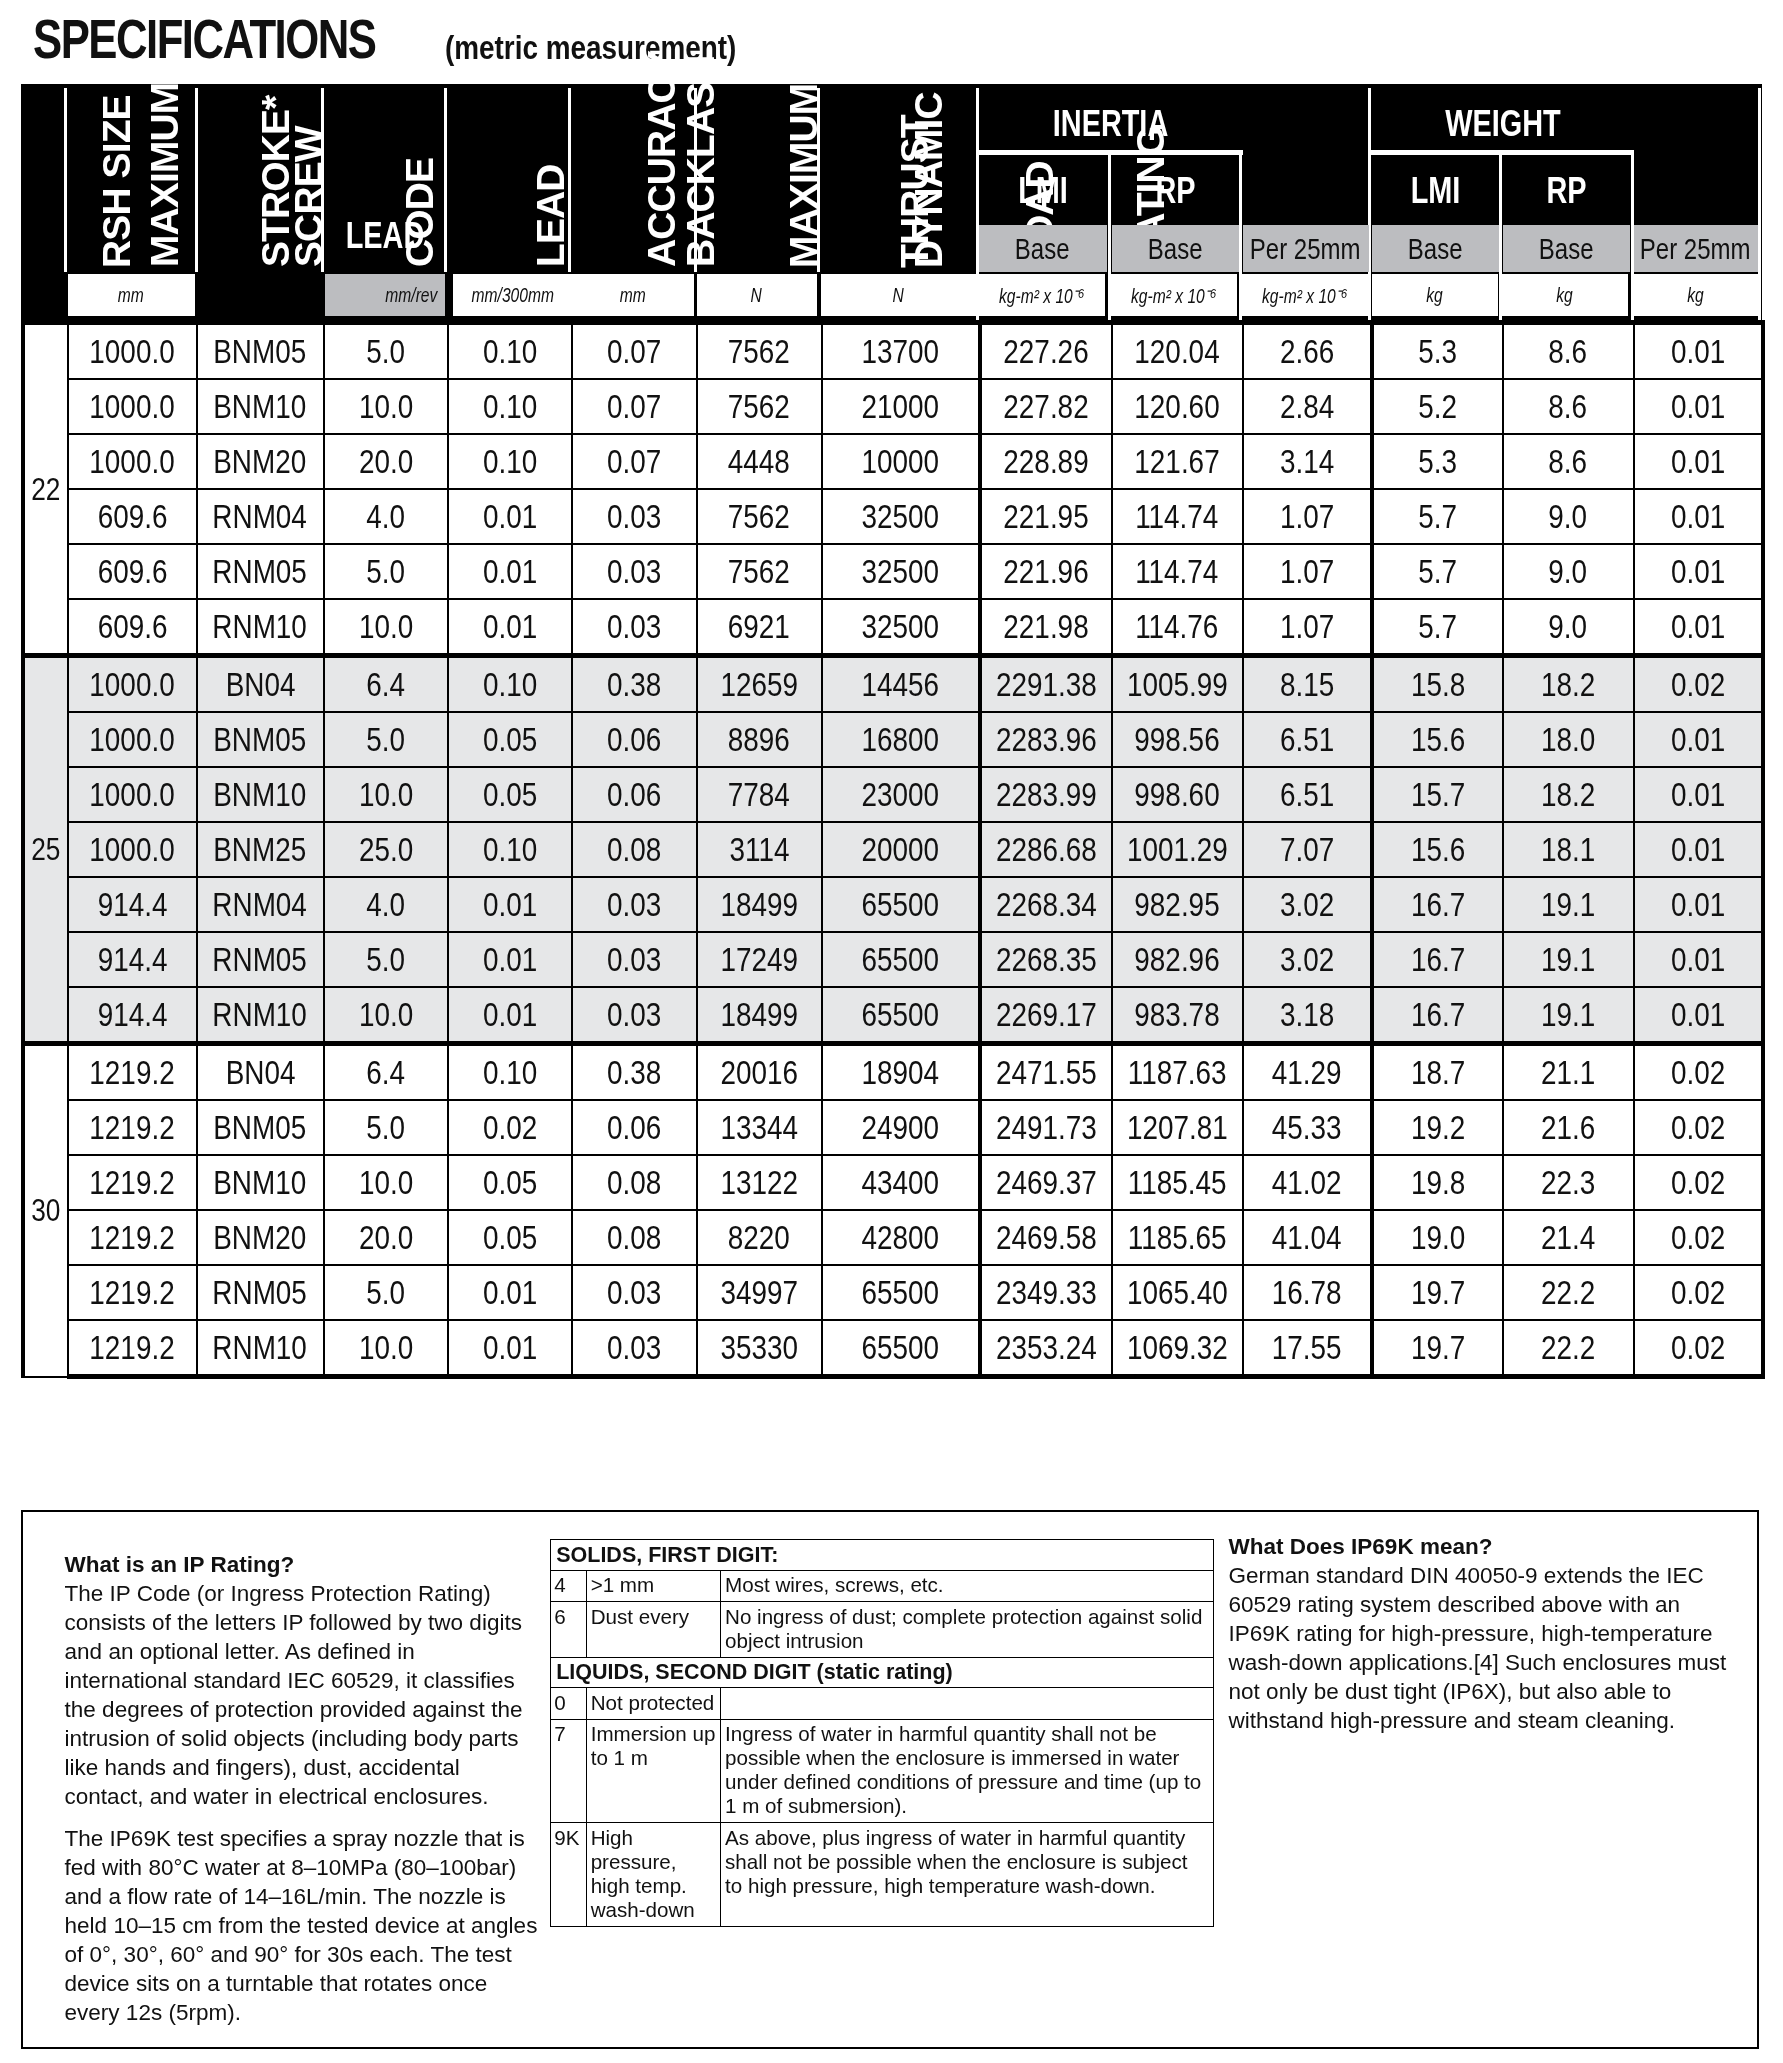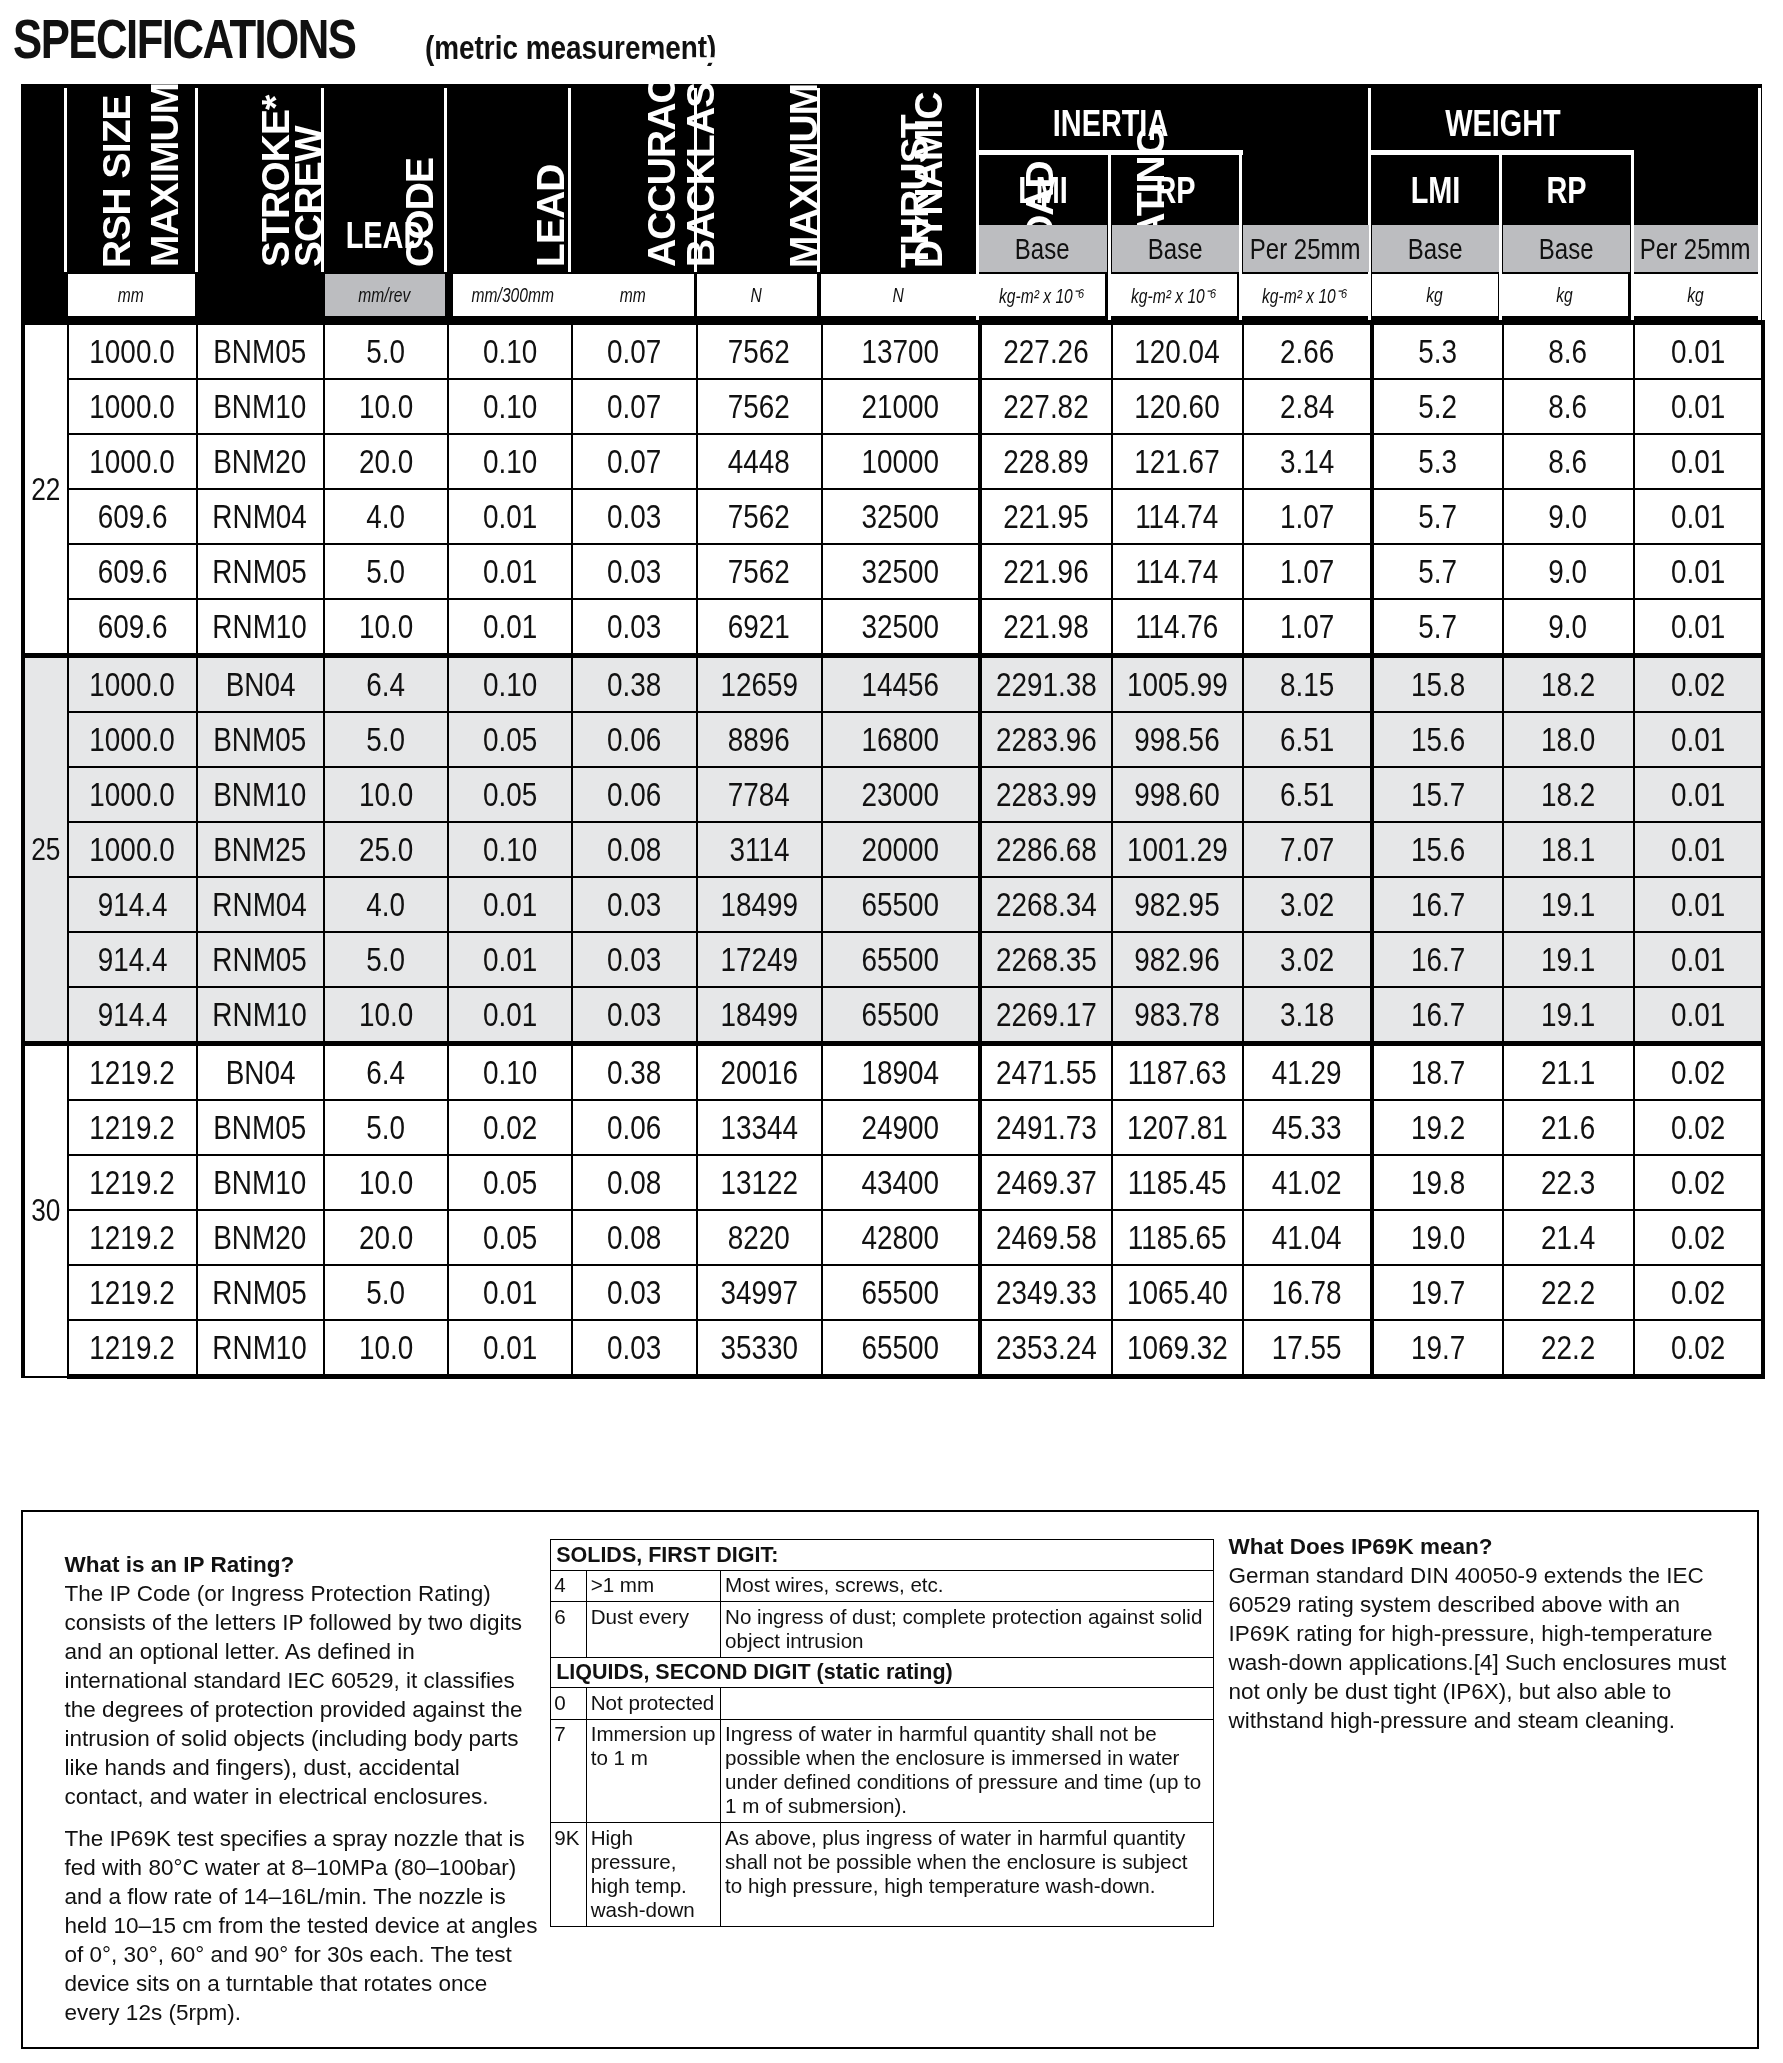--- a/index.html
+++ b/index.html
@@ -1,19 +1,19 @@
 <!DOCTYPE html>
 <html style="font-size:15px"><head>
 <meta charset="utf-8">
 <style>
   html, body { margin: 0; padding: 0; background: #ffffff; }
   body { width: 1784px; height: 2063px; position: relative; overflow: hidden;
          font-family: "Liberation Sans", sans-serif; color: #111; }
 
-  .title { position: absolute; left: 13px; top: 5.6px; white-space: nowrap; }
+  .title { position: absolute; left: 33px; top: 5.6px; white-space: nowrap; }
   .title .main { font-family: "Liberation Sans", sans-serif; font-weight: 700; font-size: 56px;
                  letter-spacing: -1.9px; transform: scaleX(0.78); transform-origin: left bottom; display: inline-block; }
   .title .sub { font-weight: 700; font-size: 34px; position: absolute; left: 412px; top: 22.5px;
                 transform: scaleX(0.82); transform-origin: left bottom; display: inline-block; white-space: nowrap; }
 
   
   .spec { position: absolute; left: 20.6px; top: 84px; width: 1741px; }
   .hdr { position: absolute; left: 0; top: 0; width: 1741px; height: 236px; background: #000; }
   .vsep { position: absolute; width: 3.7px; background: #fff; }
   .hsep { position: absolute; height: 4.7px; background: #fff; }
@@ -140,21 +140,21 @@
     <div class="greycell" style="left:1482px;top:141px;width:127px;height:47px;">
         <span>Base</span>
       </div>
     <div class="greycell" style="left:1613px;top:141px;width:124px;height:47px;">
         <span>Per 25mm</span>
       </div>
 
     <div class="unitcell" style="left:47px;top:190px;width:127px;height:42px;">
         <span>mm</span>
       </div>
-    <div class="unitcell grey" style="left:304px;top:190px;width:120px;height:42px;">
+    <div class="unitcell grey" style="left:304px;top:190px;width:120px;height:42px;justify-content:flex-end;">
         <span>mm/rev</span>
       </div>
     <div class="unitcell" style="left:404px;top:190px;width:120px;height:42px;margin-left:28px;">
         <span>mm/300mm</span>
       </div>
     <div class="unitcell" style="left:551px;top:190px;width:122px;height:42px;">
         <span>mm</span>
       </div>
     <div class="unitcell" style="left:676px;top:190px;width:120px;height:42px;">
         <span>N</span>

